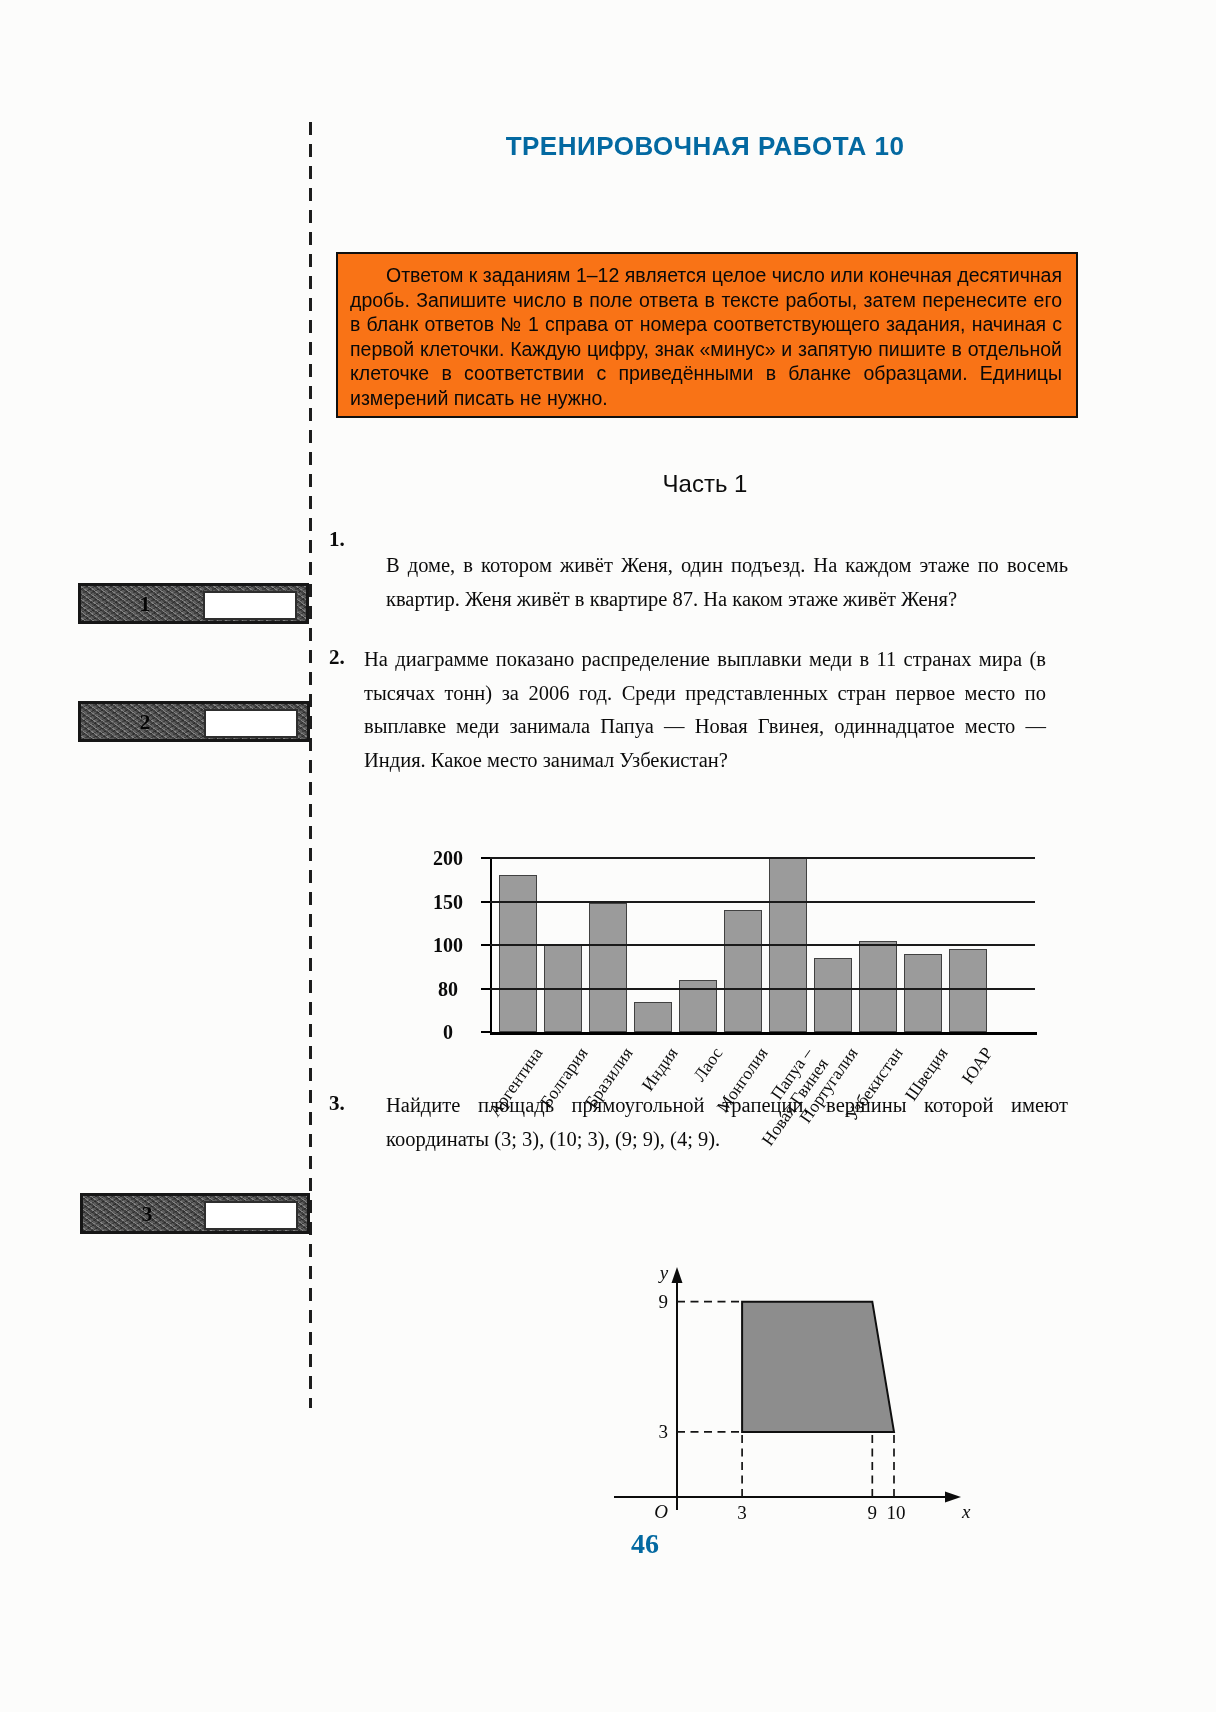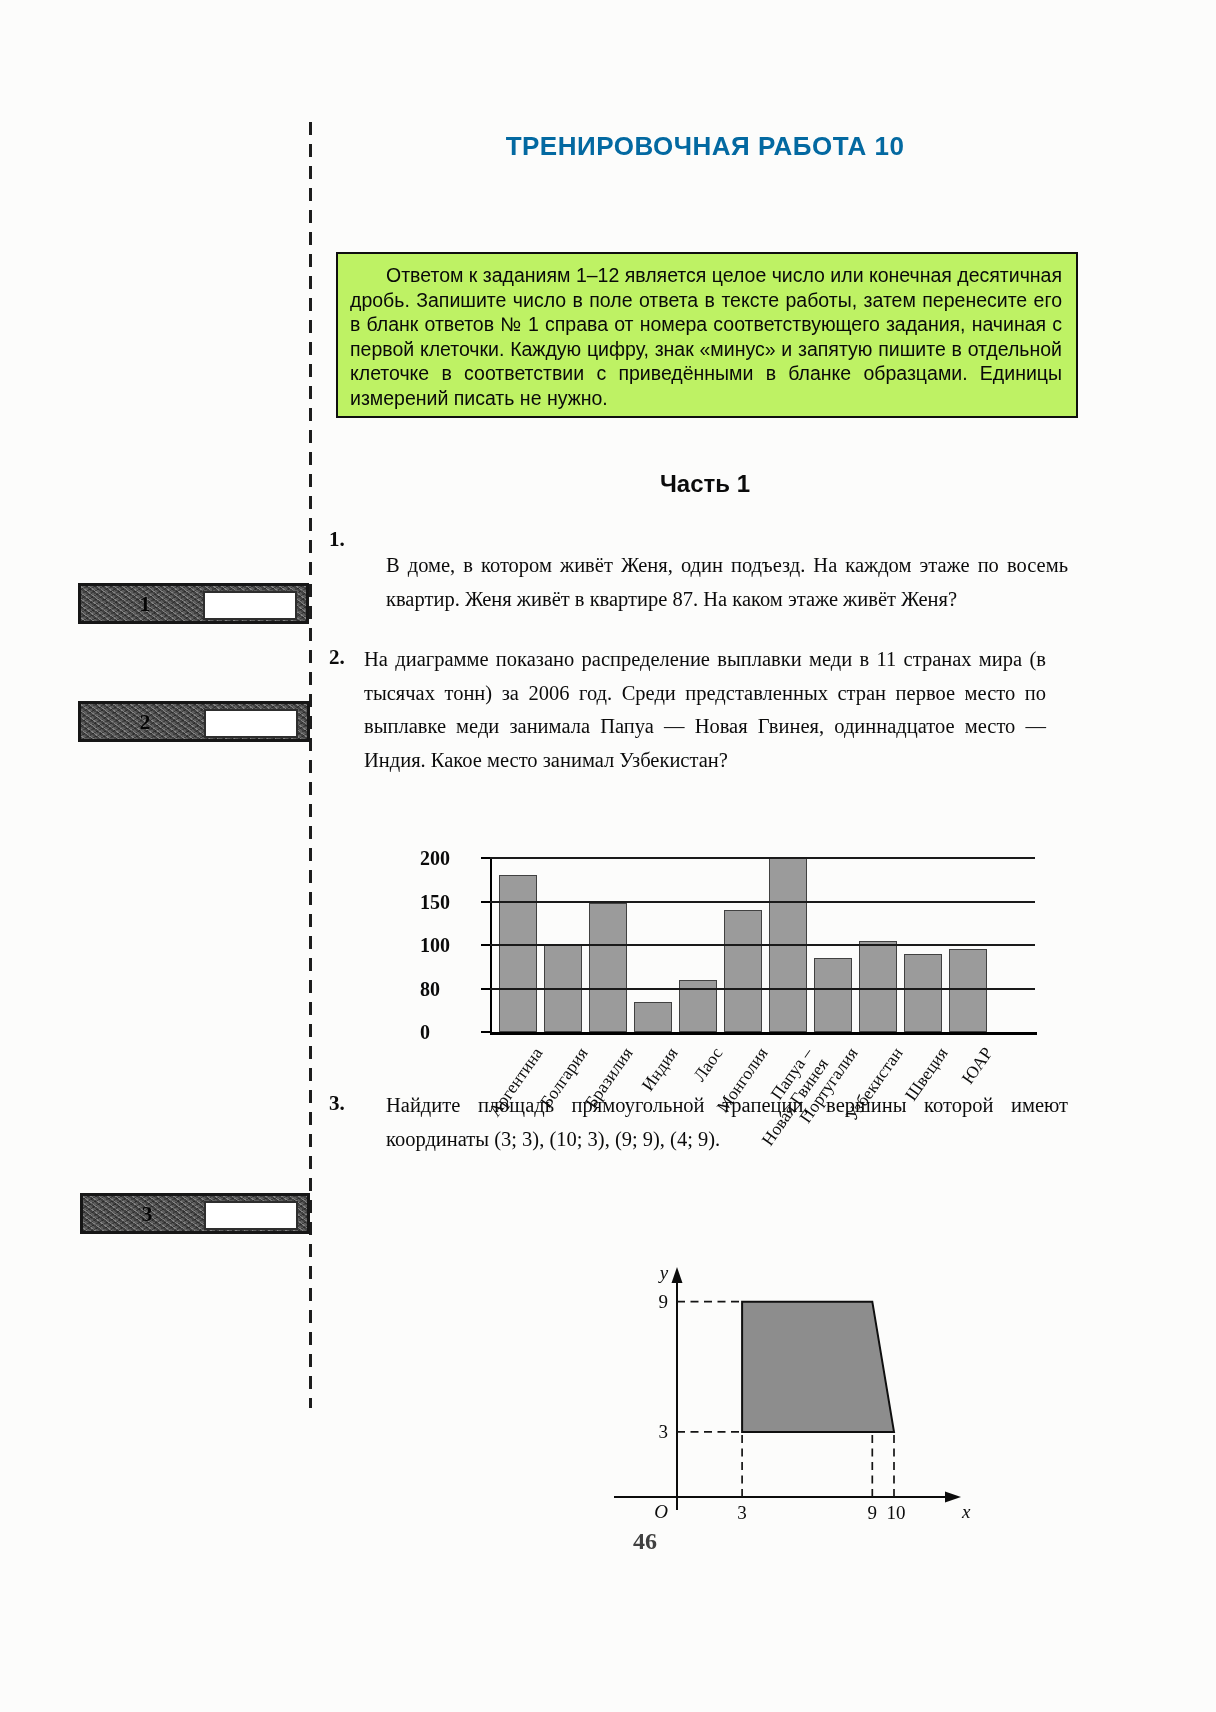--- a/index.html
+++ b/index.html
@@ -15,29 +15,29 @@
     position:absolute;left:309px;top:122px;width:3px;height:1286px;
     background:repeating-linear-gradient(to bottom,#1d1d1d 0 13px,transparent 13px 22px);
   }
   .page-title{
     position:absolute;left:330px;top:131px;width:750px;
     text-align:center;font-family:"Liberation Sans",sans-serif;
     font-weight:bold;font-size:26px;letter-spacing:.5px;color:#0369a1;
   }
   .instruction-box{
     position:absolute;left:336px;top:252px;width:742px;height:166px;
-    border:2px solid #0f0f0f;box-sizing:border-box;padding:9px 14px 8px 12px;background:#bef264;
+    border:2px solid #0f0f0f;box-sizing:border-box;padding:9px 14px 8px 12px;background:#f97316;
   }
   .instruction-text{
     font-family:"Liberation Sans",sans-serif;font-size:19.5px;line-height:24.6px;
     text-align:justify;text-indent:36px;color:#090909;
   }
   .part-heading{
     position:absolute;left:330px;top:470px;width:750px;text-align:center;
-    font-family:"Liberation Sans",sans-serif;font-weight:bold;font-size:24px;color:#0c0c0c;
+    font-family:"Liberation Sans",sans-serif;font-weight:normal;font-size:24px;color:#0c0c0c;
   }
   .problem-number{position:absolute;font-weight:bold;font-size:21px;color:#0b0b0b;}
   .problem-text{position:absolute;font-size:20.5px;line-height:33.6px;text-align:justify;color:#0b0b0b;width:682px;}
   
   .answer-strip{
     position:absolute;box-sizing:border-box;border:3px solid #161616;
     background-color:#6e6e6e;
     background-image:
       repeating-linear-gradient(37deg, rgba(0,0,0,.40) 0 2px, rgba(255,255,255,.14) 2px 3px, rgba(0,0,0,.16) 3px 5px),
       repeating-linear-gradient(-29deg, rgba(15,15,15,.38) 0 1px, transparent 1px 4px);
@@ -53,37 +53,37 @@
   }
   
   #bar-chart{position:absolute;left:420px;top:848px;width:660px;height:330px;}
   #bar-plot{
     position:absolute;left:70px;top:10px;width:545px;height:174px;
     border-left:2px solid #000;border-bottom:3px solid #000;
   }
   .gridline{position:absolute;left:70px;width:545px;height:2px;background:#1a1a1a;z-index:3;}
   .ytick-mark{position:absolute;left:61px;width:9px;height:2px;background:#000;z-index:3;}
   .y-tick-label{
-    position:absolute;left:0;width:56px;text-align:left;
+    position:absolute;left:0;width:56px;text-align:center;
     font-weight:bold;font-size:20px;line-height:22px;color:#0a0a0a;
   }
   .bar{
     position:absolute;width:38px;box-sizing:border-box;
     background:#9b9b9b;border:1px solid #414141;z-index:1;
   }
   .x-cat-label{
     position:absolute;top:196px;width:230px;text-align:right;
     font-size:17.5px;line-height:19px;color:#0b0b0b;white-space:nowrap;
     transform:rotate(-55deg);transform-origin:100% 0;
   }
   
   #coordinate-figure{position:absolute;left:600px;top:1262px;width:390px;height:280px;}
   .page-number{
     position:absolute;left:597px;top:1528px;width:96px;text-align:center;
-    font-weight:bold;font-size:24px;color:#404040;
+    font-weight:bold;font-size:28px;color:#0369a1;
   }
 </style>
 </head>
 <body>
 
 <div class="dashed-line"></div>
 
 <div class="page-title">ТРЕНИРОВОЧНАЯ РАБОТА 10</div>
 
 <div class="instruction-box">

